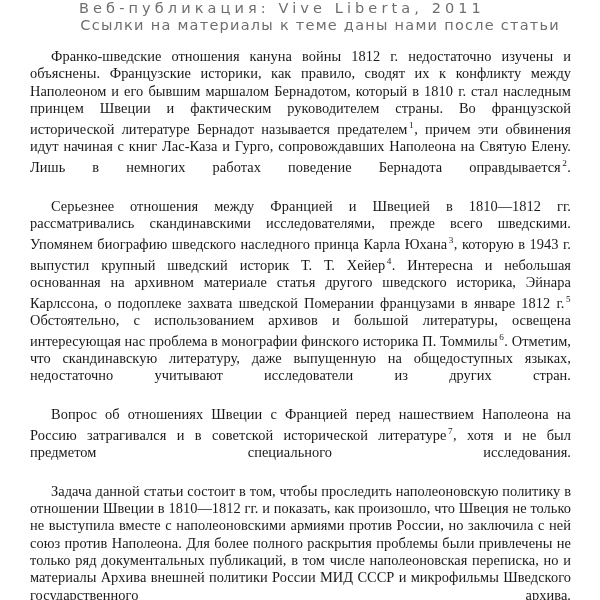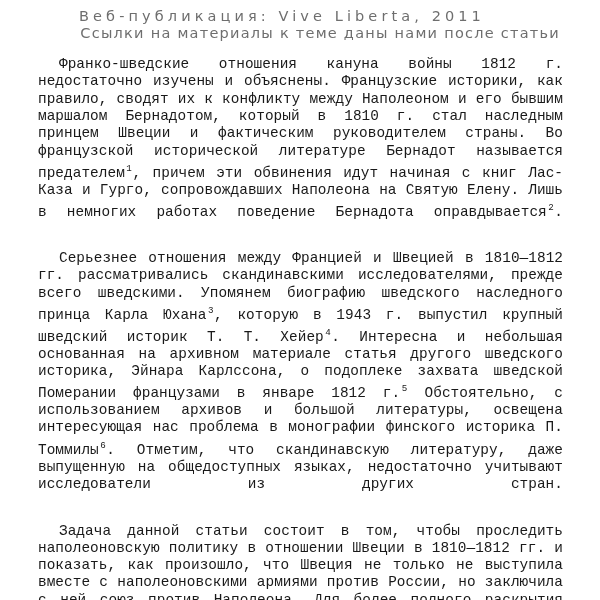--- a/index.html
+++ b/index.html
@@ -23,21 +23,21 @@
     background: #ffffff;
     overflow: hidden;
   }
 
   
   #pub-header {
     position: absolute;
     left: 0;
     top: 0;
     width: 560px;
-    padding-top: 8px;
+    padding-top: 0;
   }
   .hdr-line {
     font-family: "DejaVu Sans", "Liberation Sans", sans-serif;
     color: #6e6e6e;
     text-align: center;
     white-space: nowrap;
     font-weight: 400;
   }
   .hdr-line-1 {
     font-size: 14.5px;
@@ -60,25 +60,24 @@
     top: 44px;
     width: 549px;
     color: #191919;
     font-size: 14.4px;
     line-height: 17.32px;
     text-align: justify;
     text-justify: inter-word;
     letter-spacing: 0.05px;
   }
   #article-body p {
-    margin: 12px;
+    margin: 4px;
     text-indent: 21px;
     text-align: justify;
     hyphens: none;
-    font-family: Liberation Mono, monospace;
   }
   
   #article-body p:after {
     content: "";
     display: inline-block;
     width: 100%;
   }
 
   sup.fn {
     font-size: 9.2px;
@@ -106,18 +105,19 @@
     <div class="hdr-line hdr-line-1">Веб-публикация:  Vive Liberta,  2011</div>
     <div class="hdr-line hdr-line-2">Ссылки на материалы к теме даны нами после статьи</div>
   </div>
 
   <div id="article-body">
 
     <p><span>Франко-шведские отношения кануна войны 1812 г. недостаточно изучены и объяснены. Французские историки, как правило, сводят их к конфликту между Наполеоном и его бывшим маршалом Бернадотом, который в 1810 г. стал наследным принцем Швеции и фактическим руководителем страны. Во французской исторической литературе Бернадот называется предателем</span><sup class="fn">1</sup><span>, причем эти обвинения идут начиная с книг Лас-Каза и Гурго, сопровождавших Наполеона на Святую Елену. Лишь в немногих работах поведение Бернадота оправдывается</span><sup class="fn">2</sup><span>.</span></p>
 
     <p><span>Серьезнее отношения между Францией и Швецией в 1810—1812 гг. рассматривались скандинавскими исследователями, прежде всего шведскими. Упомянем биографию шведского наследного принца Карла Юхана</span><sup class="fn">3</sup><span>, которую в 1943 г. выпустил крупный шведский историк Т. Т. Хейер</span><sup class="fn">4</sup><span>. Интересна и небольшая основанная на архивном материале статья другого шведского историка, Эйнара Карлссона, о подоплеке захвата шведской Померании французами в январе 1812 г.</span><sup class="fn">5</sup><span> Обстоятельно, с использованием архивов и большой литературы, освещена интересующая нас проблема в монографии финского историка П. Томмилы</span><sup class="fn">6</sup><span>. Отметим, что скандинавскую литературу, даже выпущенную на общедоступных языках, недостаточно учитывают исследователи из других стран.</span></p>
 
+    <p><span>Вопрос об отношениях Швеции с Францией перед нашествием Наполеона на Россию затрагивался и в советской исторической литературе</span><sup class="fn">7</sup><span>, хотя и не был предметом специального исследования.</span></p>
 
     <p><span>Задача данной статьи состоит в том, чтобы проследить наполеоновскую политику в отношении Швеции в 1810—1812 гг. и показать, как произошло, что Швеция не только не выступила вместе с наполеоновскими армиями против России, но заключила с ней союз против Наполеона. Для более полного раскрытия проблемы были привлечены не только ряд документальных публикаций, в том числе наполеоновская переписка, но и материалы Архива внешней политики России МИД СССР и микрофильмы Шведского государственного архива.</span></p>
 
   </div>
 
 </div>
 
 </body></html>

